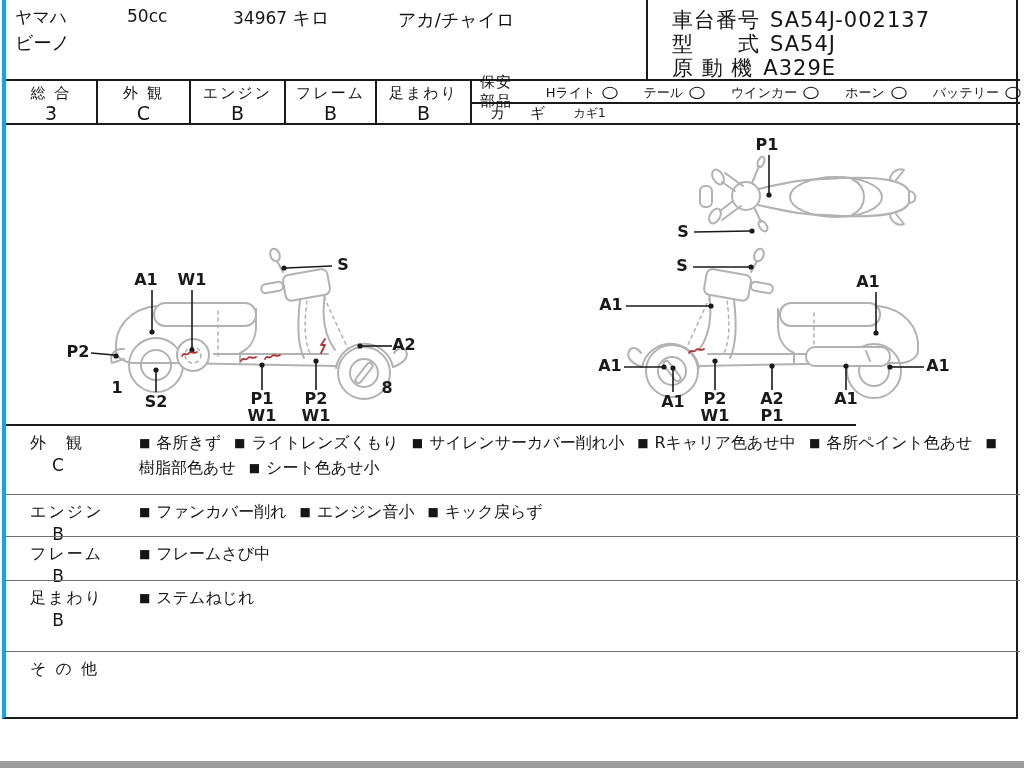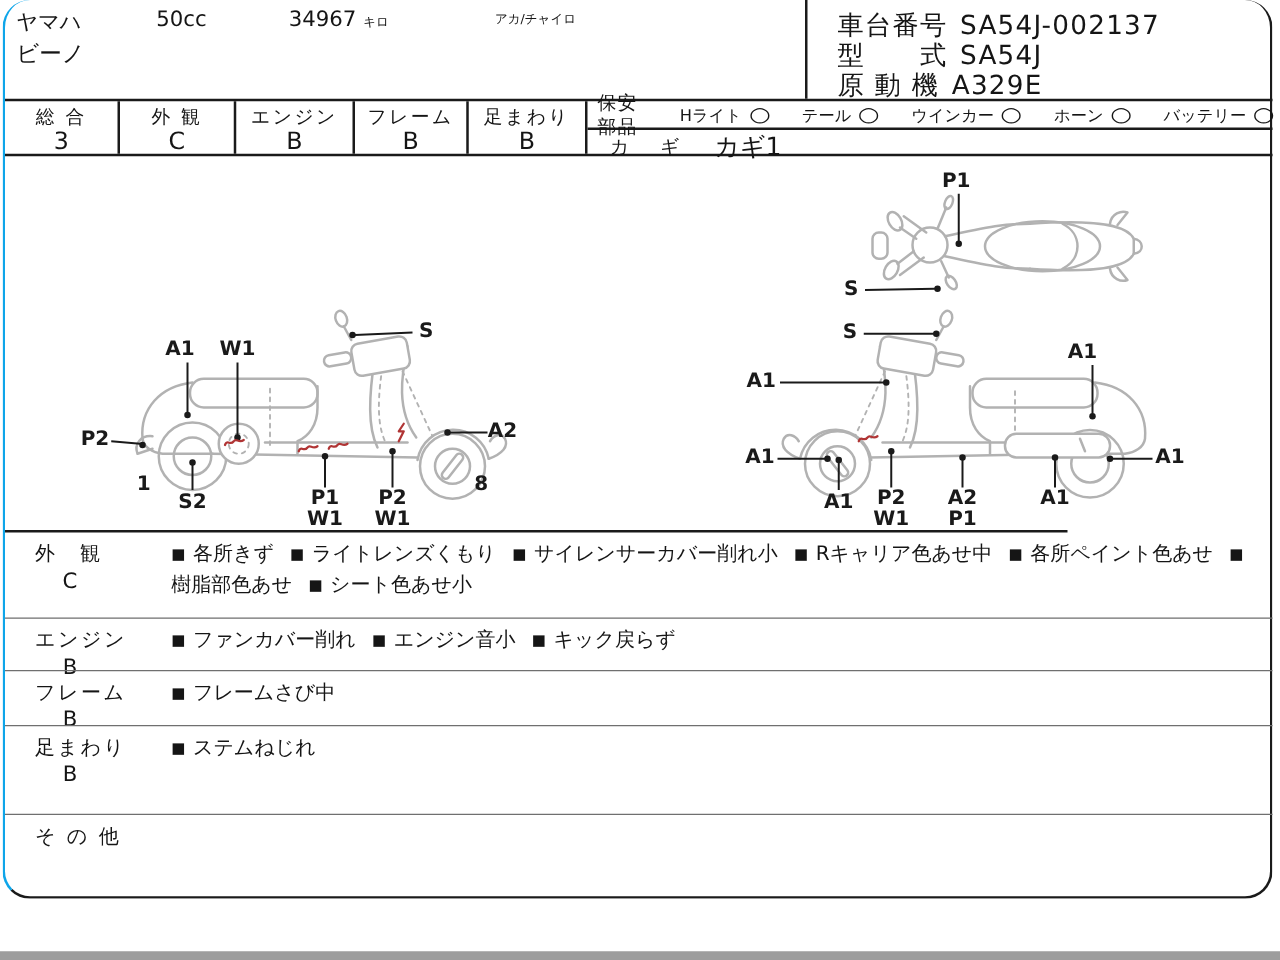--- a/index.html
+++ b/index.html
@@ -1,44 +1,44 @@
 <!DOCTYPE html>
 <html><head>
 <meta charset="utf-8">
 <style>
   * { margin:0; padding:0; box-sizing:border-box; }
   html,body { width:1024px; height:768px; background:#fff; }
   .sheet { position:absolute; left:0; top:0; width:1024px; height:768px; background:#fff;
            font-family:"DejaVu Sans","Liberation Sans",sans-serif; color:#151515; overflow:hidden; }
   #table { position:absolute; left:2px; top:0; width:1016px; height:719px;
-           border-left:2px solid #0ea5e9; border-right:2px solid #1a1a1a; border-bottom:2px solid #1a1a1a;border-radius:22px; }
+           border-left:4px solid #0ea5e9; border-right:2px solid #1a1a1a; border-bottom:2px solid #1a1a1a; }
   .abs { position:absolute; }
 
   
   .hdr-left  { position:absolute; left:0; top:0; width:640px; height:79px; }
   .hdr-right { position:absolute; left:640px; top:0; width:374px; height:79px; border-left:2px solid #1a1a1a; }
   .t17 { font-size:17px; }
-  .t13 { font-size:10px; }
+  .t13 { font-size:18px; }
   .hr-row { position:absolute; left:24px; font-size:21px; letter-spacing:1px; }
   .hr-val { margin-left:10px; letter-spacing:1px; }
 
   
   .grade-row { position:absolute; left:0; top:79px; width:1014px; height:46px; display:flex;
                border-top:2px solid #1a1a1a; border-bottom:2px solid #1a1a1a; }
   .gcell { border-right:2px solid #1a1a1a; text-align:center; }
   .gcell .glabel { font-size:15px; margin-top:3px; letter-spacing:2px; }
   .gcell .gvalue { font-size:19px; line-height:20px; }
   .safety-cell { flex:1; border-right:none; display:flex; flex-direction:column; }
   .safety-top { height:23px; border-bottom:2px solid #1a1a1a; display:flex; align-items:center; padding-left:8px; }
   .safety-bottom { flex:1; display:flex; align-items:center; padding-left:18px; }
   .saf-label { font-size:15px; letter-spacing:1px; }
   .saf-item { font-size:13px; margin-left:27px; white-space:nowrap; }
   .saf-circle { font-size:16px; font-weight:700; display:inline-block; transform:scaleX(1.25); margin-left:7px; }
   .key-label { font-size:15px; letter-spacing:10px; }
-  .key-value { font-size:20px; margin-left:18px; }
+  .key-value { font-size:12px; margin-left:18px; }
 
   
   .diagram-box { position:absolute; left:0; top:125px; width:850px; height:301px; border-bottom:2px solid #1a1a1a; }
   svg text { font-family:"DejaVu Sans","Liberation Sans",sans-serif; font-size:16px; font-weight:600; fill:#1a1a1a; }
   .art path, .art circle, .art rect, .art ellipse, .art line { fill:none; stroke:#b2b2b2; stroke-width:2; stroke-linecap:round; stroke-linejoin:round; }
   .art .dash { stroke-dasharray:3,4; stroke-width:1.5; }
   .art .wfill { fill:#ffffff; }
   .ann line { stroke:#1a1a1a; stroke-width:1.6; }
   .ann circle { fill:#1a1a1a; stroke:none; }
   .dmg { fill:none; stroke:#b03434; stroke-width:1.8; stroke-linecap:round; stroke-linejoin:round; }

